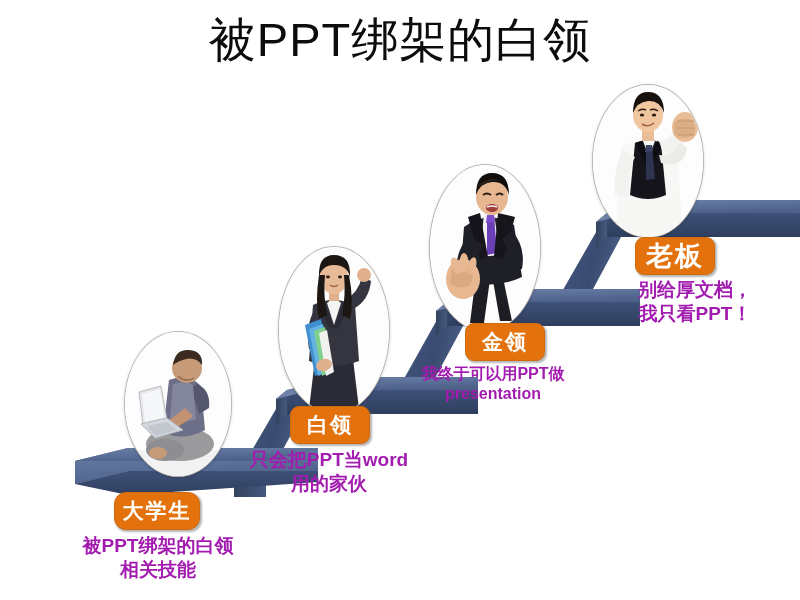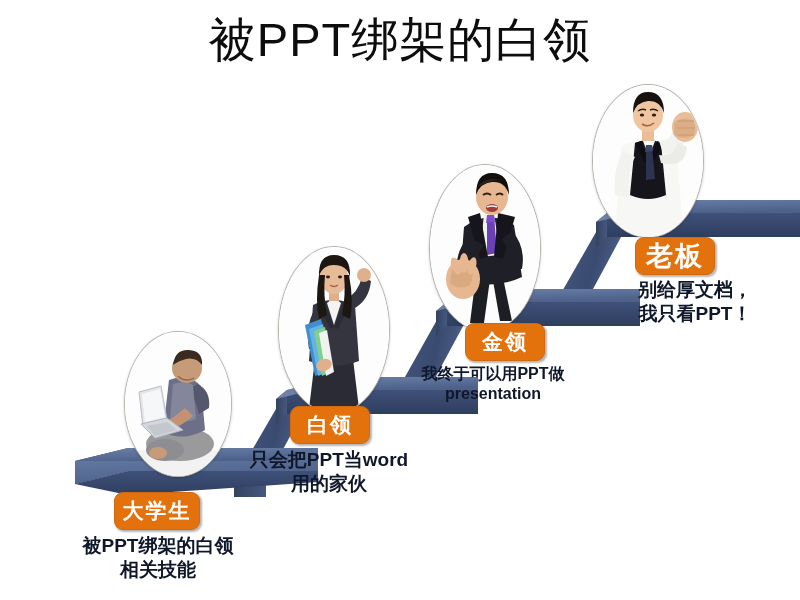--- a/index.html
+++ b/index.html
@@ -65,29 +65,29 @@
     white-space: nowrap;
     display: flex;
     align-items: center;
     justify-content: center;
     letter-spacing: 2px;
   }
 
   
   .caption {
     position: absolute;
-    color: #0f172a;
+    color: #a21caf;
     font-weight: bold;
     text-align: center;
     line-height: 1.28;
     white-space: pre-line;
   }
 
   
-  #badge-0 { left: 114px; top: 492px; width: 84px; height: 36px; font-size: 21px; }
+  #badge-0 { left: 114px; top: 492px; width: 84px; height: 36px; font-size: 21px; border-radius: 12px; }
   #badge-1 { left: 290px; top: 406px; width: 78px; height: 36px; font-size: 21px; }
   #badge-2 { left: 465px; top: 323px; width: 78px; height: 36px; font-size: 21px; }
   #badge-3 { left: 635px; top: 237px; width: 78px; height: 36px; font-size: 27px; }
 
   #caption-0 { left: 36px; top: 534px; width: 244px; font-size: 19px; }
   #caption-1 { left: 226px; top: 448px; width: 206px; font-size: 19px; }
   #caption-2 { left: 388px; top: 364px; width: 210px; font-size: 16px; }
   #caption-3 { left: 600px; top: 278px; width: 190px; font-size: 19px; }
 
   #photo-0 { left: 124px; top: 331px; width: 106px; height: 144px; }

